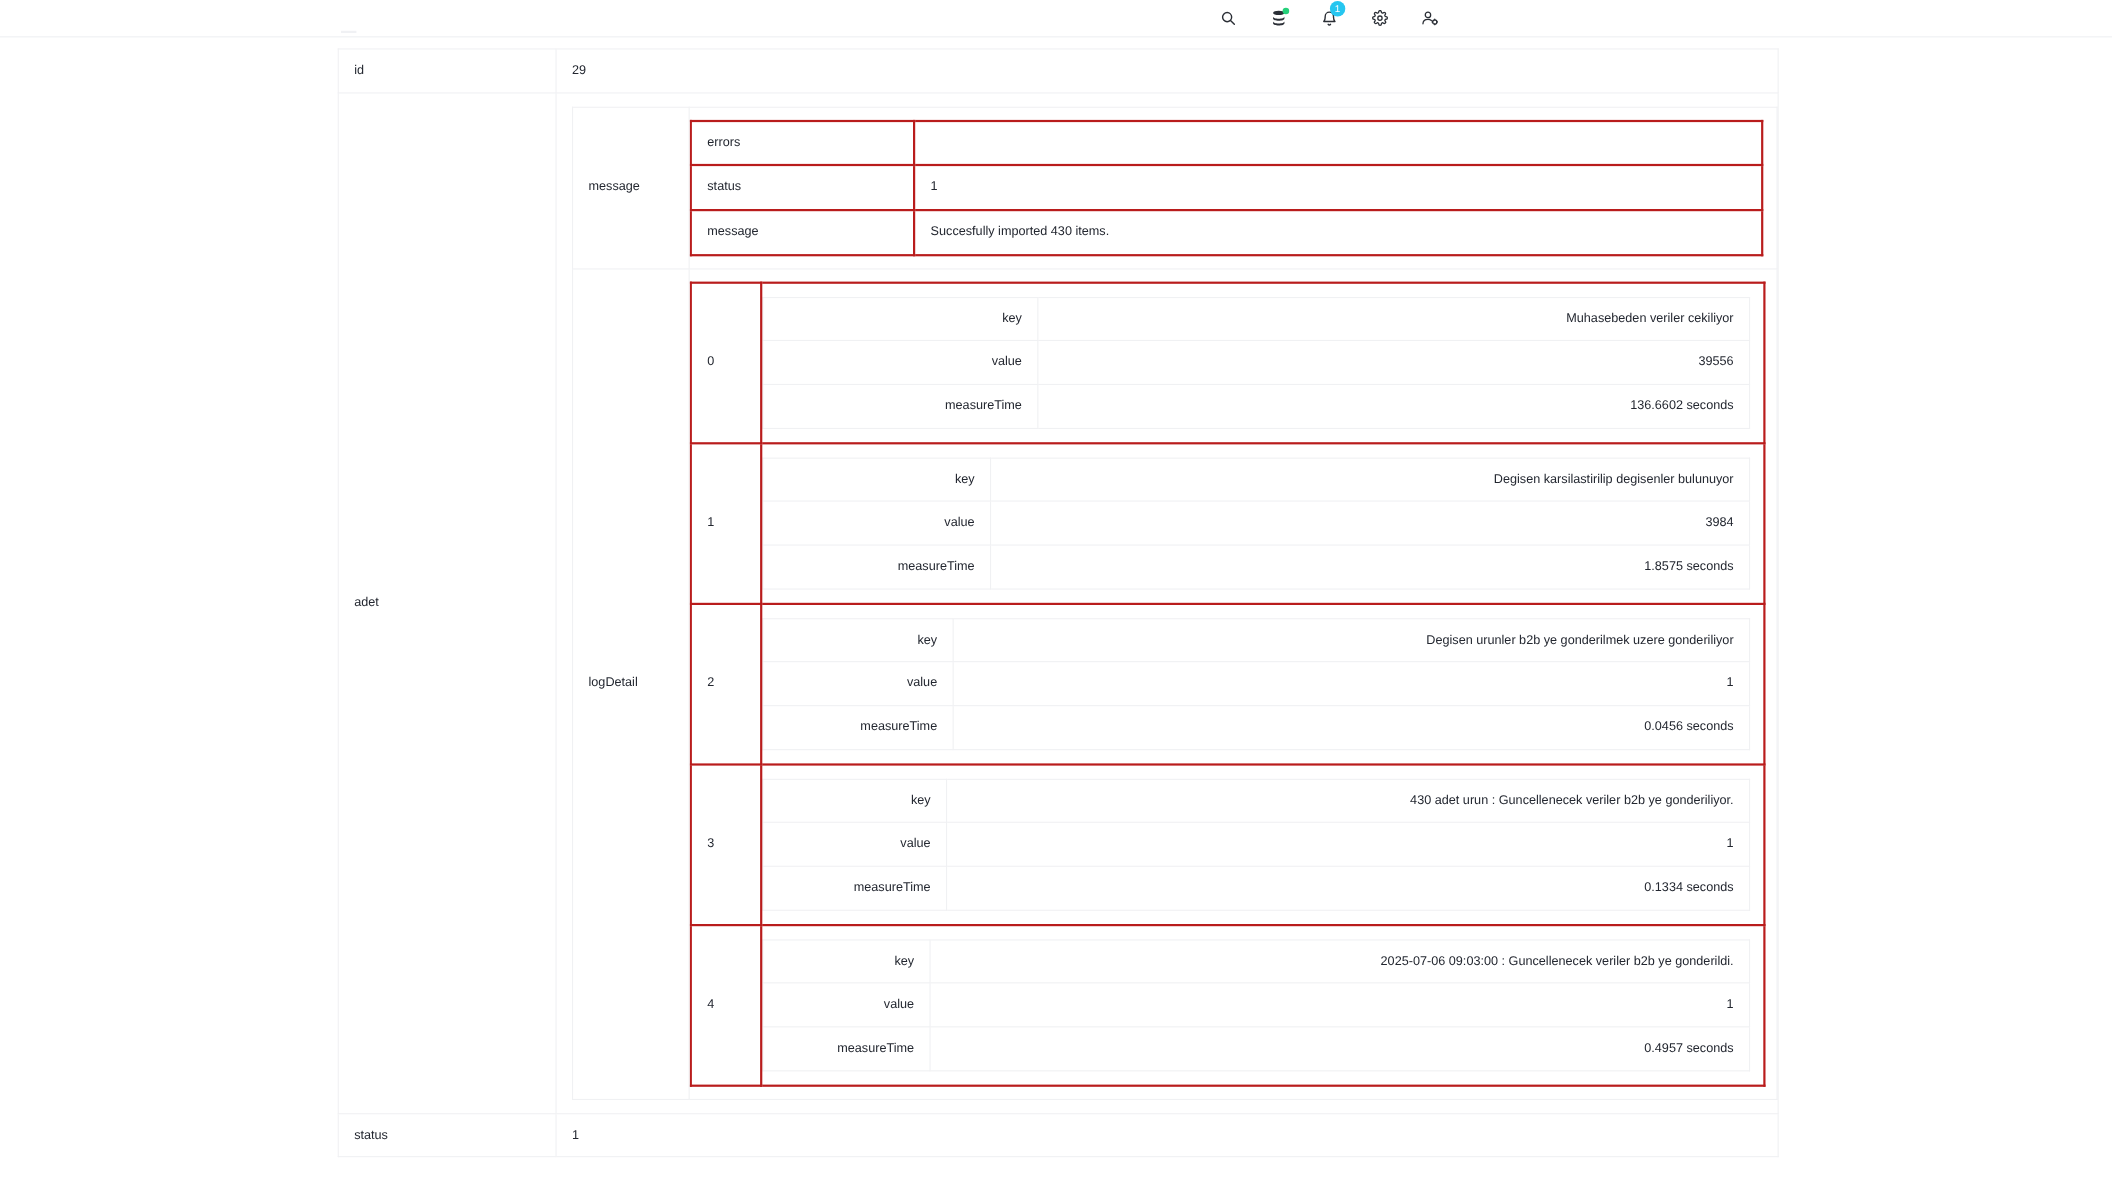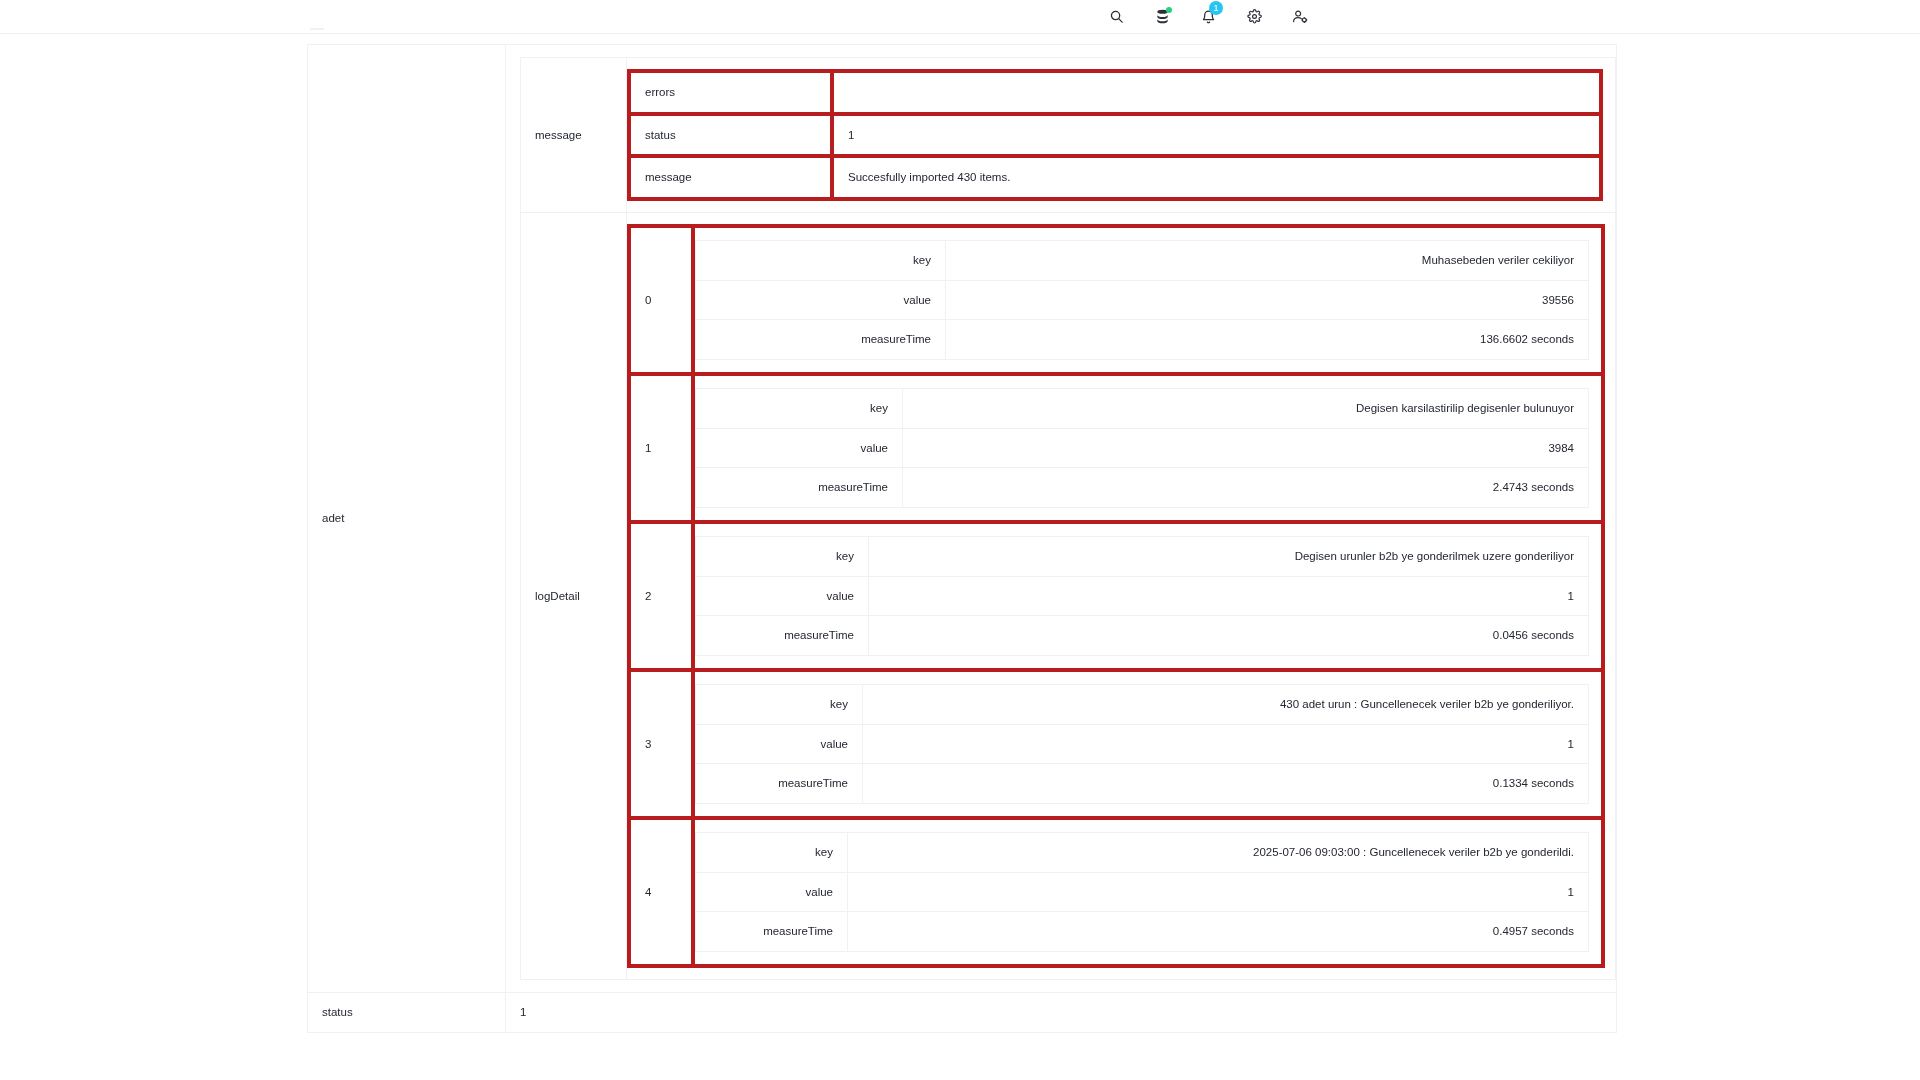--- a/index.html
+++ b/index.html
@@ -100,21 +100,21 @@
   }
   .l2key { width: 106px; }
 
   
   table.t3 {
     width: 100%;
     border-collapse: collapse;
     table-layout: fixed;
   }
   table.t3 > tbody > tr > td {
-    border: 4px solid #b91c1c;
+    border: 2px solid #b91c1c;
     padding: 0;
     vertical-align: middle;
   }
   .msgkeycol { width: 203px; }
 
   
   .idxcol { width: 64px; text-align: left; }
   table.t4 {
     width: 100%;
     border-collapse: collapse;
@@ -176,20 +176,28 @@
     </div>
 
   </div>
 </div>
 <div class="left-marker"></div>
 
 <div class="page">
   <table class="t">
     <tbody>
 
+      <tr class="rowh">
+        <td class="keycol">
+          <div class="cell">id</div>
+        </td>
+        <td>
+          <div class="cell">29</div>
+        </td>
+      </tr>
 
 
       <tr>
         <td class="keycol">
           <div class="cell">adet</div>
         </td>
         <td>
           <div class="nestwrap">
             <table class="t2">
               <tbody>
@@ -299,21 +307,21 @@
                                         </td>
                                         <td>
                                           <div class="cell">3984</div>
                                         </td>
                                       </tr>
                                       <tr class="rowh">
                                         <td style="width: 207px;">
                                           <div class="cell">measureTime</div>
                                         </td>
                                         <td>
-                                          <div class="cell">2.4743 seconds</div>
+                                          <div class="cell">1.8575 seconds</div>
                                         </td>
                                       </tr>
                                     </tbody>
                                   </table>
                                 </div>
                               </td>
                             </tr>
                             <tr>
                               <td class="idxcol">
                                 <div class="cell">2</div>

